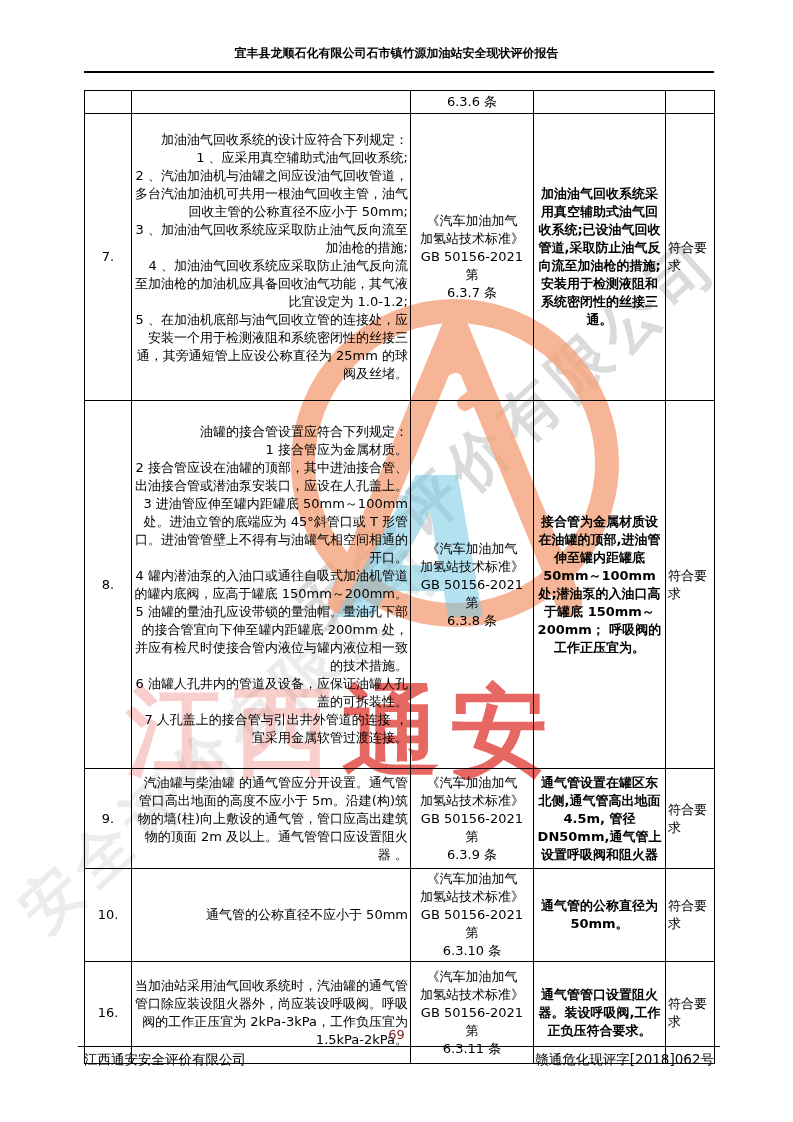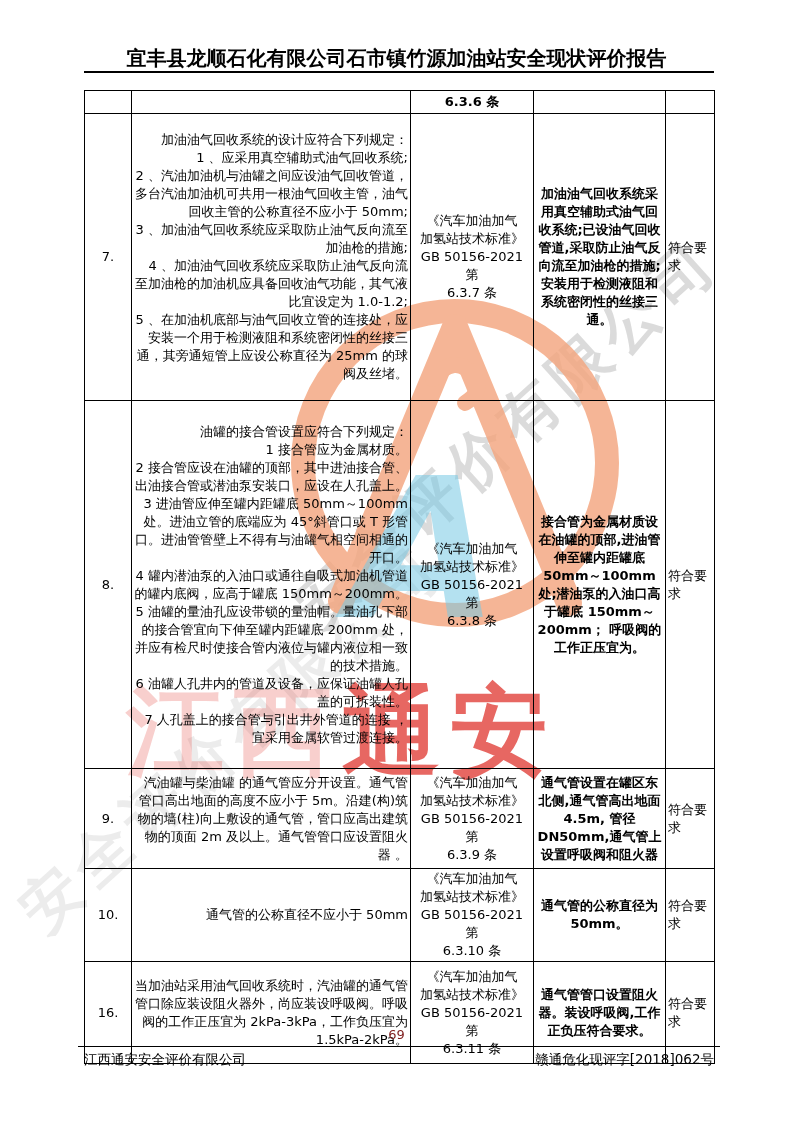--- a/index.html
+++ b/index.html
@@ -29,21 +29,21 @@
     position:absolute; left:126px; top:682px;
     font-size:98px; font-weight:bold; letter-spacing:10px;
     line-height:1; white-space:nowrap;
   }
   .wm-red .light { color:rgba(228,70,60,0.26); }
   .wm-red .dark  { color:rgba(222,45,38,0.72); }
   
   .content { position:absolute; inset:0; z-index:1; }
   .doc-title {
     position:absolute; top:45px; left:0; width:100%;
-    text-align:center; font-size:20px; font-weight:bold; color:#000;
+    text-align:center; font-size:12px; font-weight:bold; color:#000;
   }
   .header-rule {
     position:absolute; top:71px; left:84px; width:630px;
     border-top:2px solid #000;
   }
   
   table.review {
     position:absolute; top:90px; left:84px; width:630px;
     border-collapse:collapse; table-layout:fixed;
     background:transparent; color:#000;
@@ -91,21 +91,21 @@
   <div class="content">
 
     <div class="doc-title">宜丰县龙顺石化有限公司石市镇竹源加油站安全现状评价报告</div>
     <div class="header-rule"></div>
 
     <table class="review">
       <tbody>
         <tr style="height:23px;">
           <td class="c-no"></td>
           <td class="c-req"></td>
-          <td class="c-std" style="line-height:16px;font-weight:bold;">6.3.6 条</td>
+          <td class="c-std" style="line-height:16px;">6.3.6 条</td>
           <td class="c-eval"></td>
           <td class="c-res"></td>
         </tr>
         <tr style="height:287px;">
           <td class="c-no">7.</td>
           <td class="c-req">加油油气回收系统的设计应符合下列规定：
 1 、应采用真空辅助式油气回收系统;
 2 、汽油加油机与油罐之间应设油气回收管道，多台汽油加油机可共用一根油气回收主管，油气回收主管的公称直径不应小于 50mm;
 3 、加油油气回收系统应采取防止油气反向流至加油枪的措施;
 4 、加油油气回收系统应采取防止油气反向流 至加油枪的加油机应具备回收油气功能，其气液比宜设定为 1.0-1.2;

